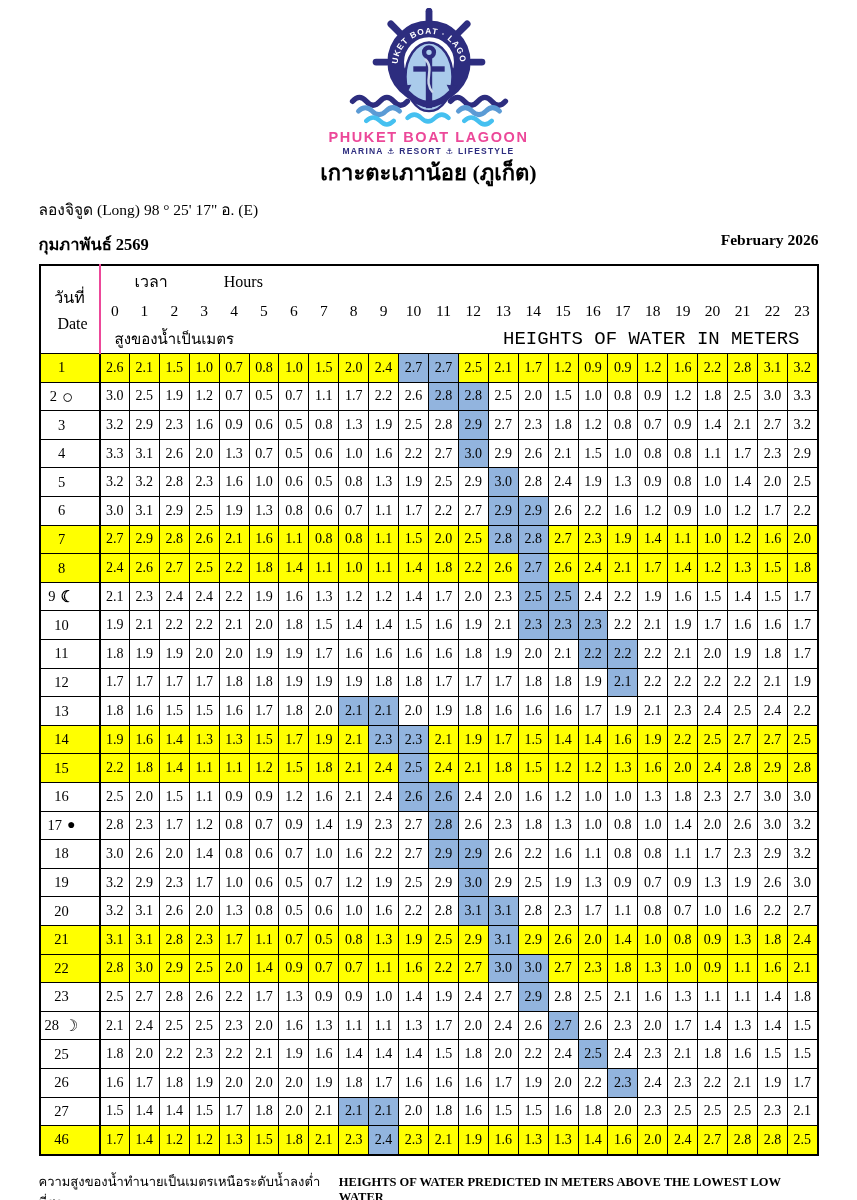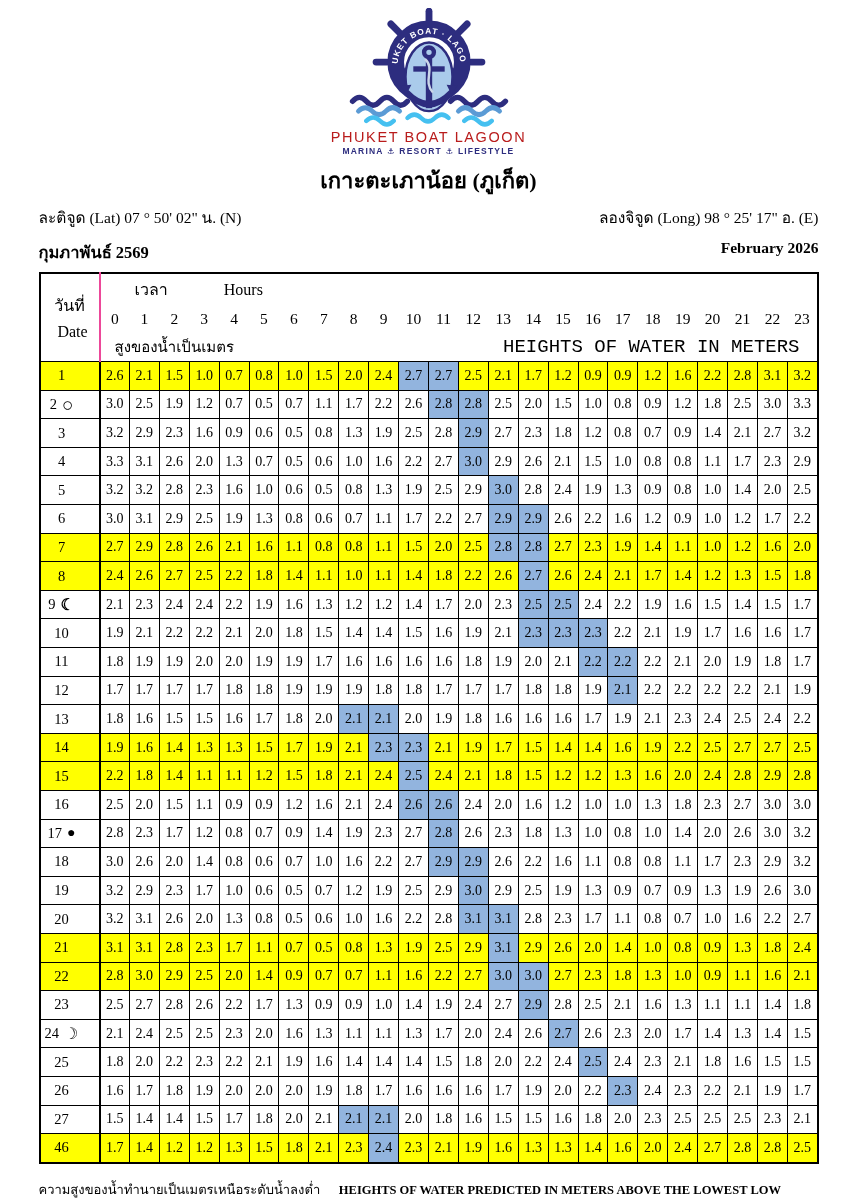--- a/index.html
+++ b/index.html
@@ -8,29 +8,29 @@
     font-family:"Liberation Serif","DejaVu Serif",serif;
     position:relative;overflow:hidden;
   }
   .page{width:857px;height:1200px;}
 
   
   .logo-block{padding-top:8px;text-align:center;}
   .logo-block svg{display:block;margin:0 auto;}
   .logo-name{
     font-family:"Liberation Sans","DejaVu Sans",sans-serif;
-    font-weight:normal;font-size:14.5px;letter-spacing:1.6px;color:#b91c1c;margin-top:1px;
+    font-weight:bold;font-size:14.5px;letter-spacing:1.6px;color:#ec4899;margin-top:1px;
   }
   .logo-tagline{
     font-family:"Liberation Sans","DejaVu Sans",sans-serif;
     font-weight:bold;font-size:8.5px;letter-spacing:1.2px;color:#2d2d7f;margin-top:1px;
   }
 
   
-  .title-thai{text-align:center;font-weight:bold;font-size:22px;line-height:1.55;margin-top:8px;}
+  .title-thai{text-align:center;font-weight:bold;font-size:22px;line-height:1.55;margin-top:0;}
   .title-eng{text-align:center;font-size:18px;margin-top:1px;}
   .coord-row{width:780px;margin:7px auto 0 auto;display:flex;justify-content:space-between;font-size:15.5px;}
   .month-row{width:780px;margin:9px auto 0 auto;display:flex;justify-content:space-between;font-weight:bold;}
   .month-row .th{font-size:16.5px;}
   .month-row .en{font-size:15.5px;}
 
   
   table.tide{
     width:780px;margin:7px auto 0 auto;border-collapse:collapse;table-layout:fixed;
     border:2.5px solid #000;
@@ -117,21 +117,20 @@
         <path d="M96 52 C 107 62, 93 74, 104 86" fill="none" stroke="#c9d6e8" stroke-width="2.5"></path>
       </g>
     </svg>
     <div class="logo-name">PHUKET BOAT LAGOON</div>
     <div class="logo-tagline">MARINA ⚓ RESORT ⚓ LIFESTYLE</div>
   </div>
 
   <div class="title-thai">เกาะตะเภาน้อย (ภูเก็ต)</div>
 
   <div class="coord-row">
-    <span>ละติจูด (Lat) 07 ° 50' 02" น. (N)</span>
     <span>ลองจิจูด (Long) 98 ° 25' 17" อ. (E)</span>
   </div>
 
   <div class="month-row">
     <span class="th">กุมภาพันธ์ 2569</span>
     <span class="en">February 2026</span>
   </div>
 
   <table class="tide">
     <colgroup>
@@ -850,21 +849,21 @@
           <td>2.1</td>
           <td>1.6</td>
           <td>1.3</td>
           <td>1.1</td>
           <td>1.1</td>
           <td>1.4</td>
           <td>1.8</td>
         </tr>
         <tr>
           <td class="date-cell"><span class="date-wrap">
-              <span>24</span>
+              <span>28</span>
               <span class="moon first_quarter">☽</span>
             </span></td>
           <td>2.1</td>
           <td>2.4</td>
           <td>2.5</td>
           <td>2.5</td>
           <td>2.3</td>
           <td>2.0</td>
           <td>1.6</td>
           <td>1.3</td>

